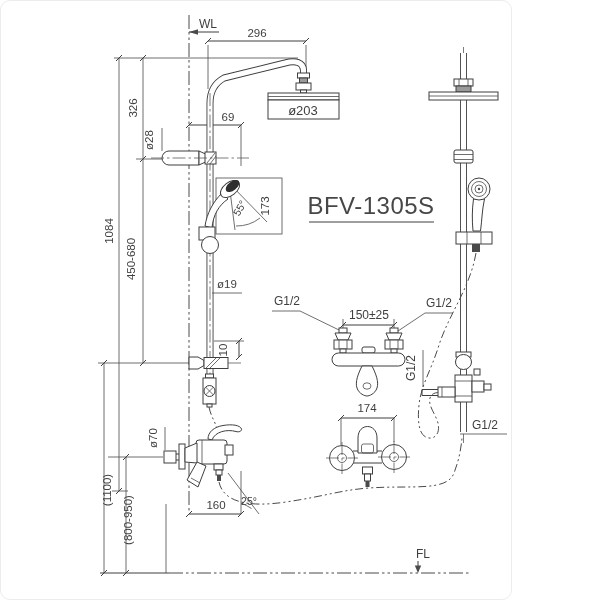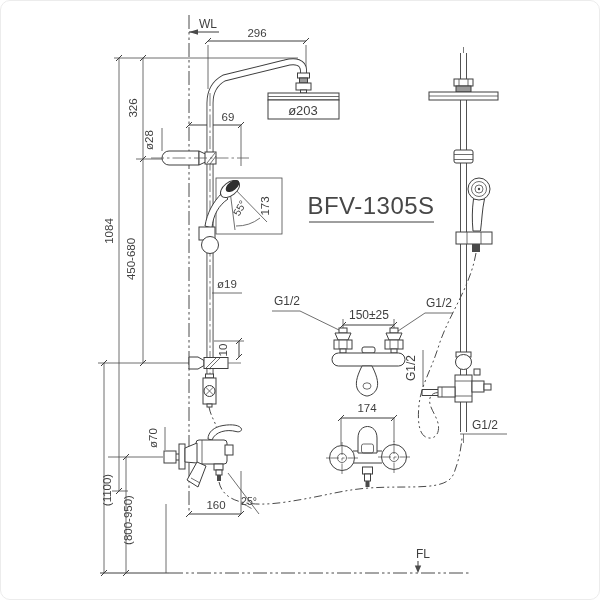--- a/index.html
+++ b/index.html
@@ -1,16 +1,16 @@
 <!DOCTYPE html>
 <html><head>
 <meta charset="utf-8">
 <style>
   html,body{margin:0;padding:0;background:#fff;}
-  .canvas{width:600px;height:600px;background:#ffffff;border:1px solid #ececec;border-radius:10px;box-sizing:border-box;position:relative;overflow:hidden;font-family:"Liberation Sans",sans-serif;}
+  .canvas{width:512px;height:600px;background:#ffffff;border:1px solid #ececec;border-radius:10px;box-sizing:border-box;position:relative;overflow:hidden;font-family:"Liberation Sans",sans-serif;}
   svg{display:block;}
   svg text{font-family:"Liberation Sans",sans-serif;fill:#3f3f3f;}
   .t11{font-size:11.5px;}
   .t12{font-size:12px;}
   .t13{font-size:13px;}
   .t10{font-size:10.5px;}
   .model-t{font-size:24px;letter-spacing:0.5px;fill:#474747;}
   .ln{stroke:#3f3f3f;stroke-width:1;fill:none;}
   .thin{stroke:#4a4a4a;stroke-width:0.8;fill:none;}
   .tick{stroke:#3f3f3f;stroke-width:1;fill:none;}

